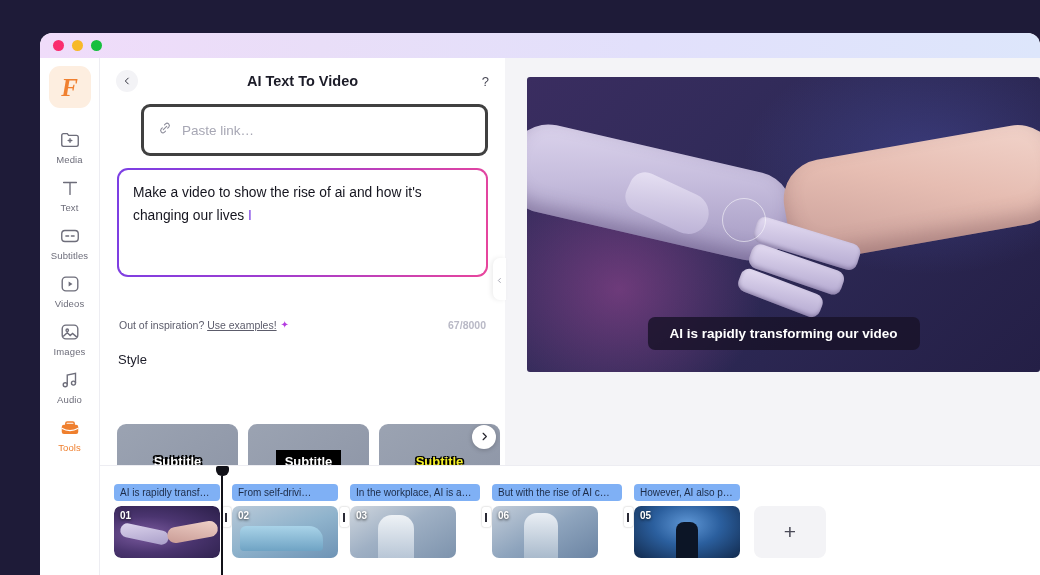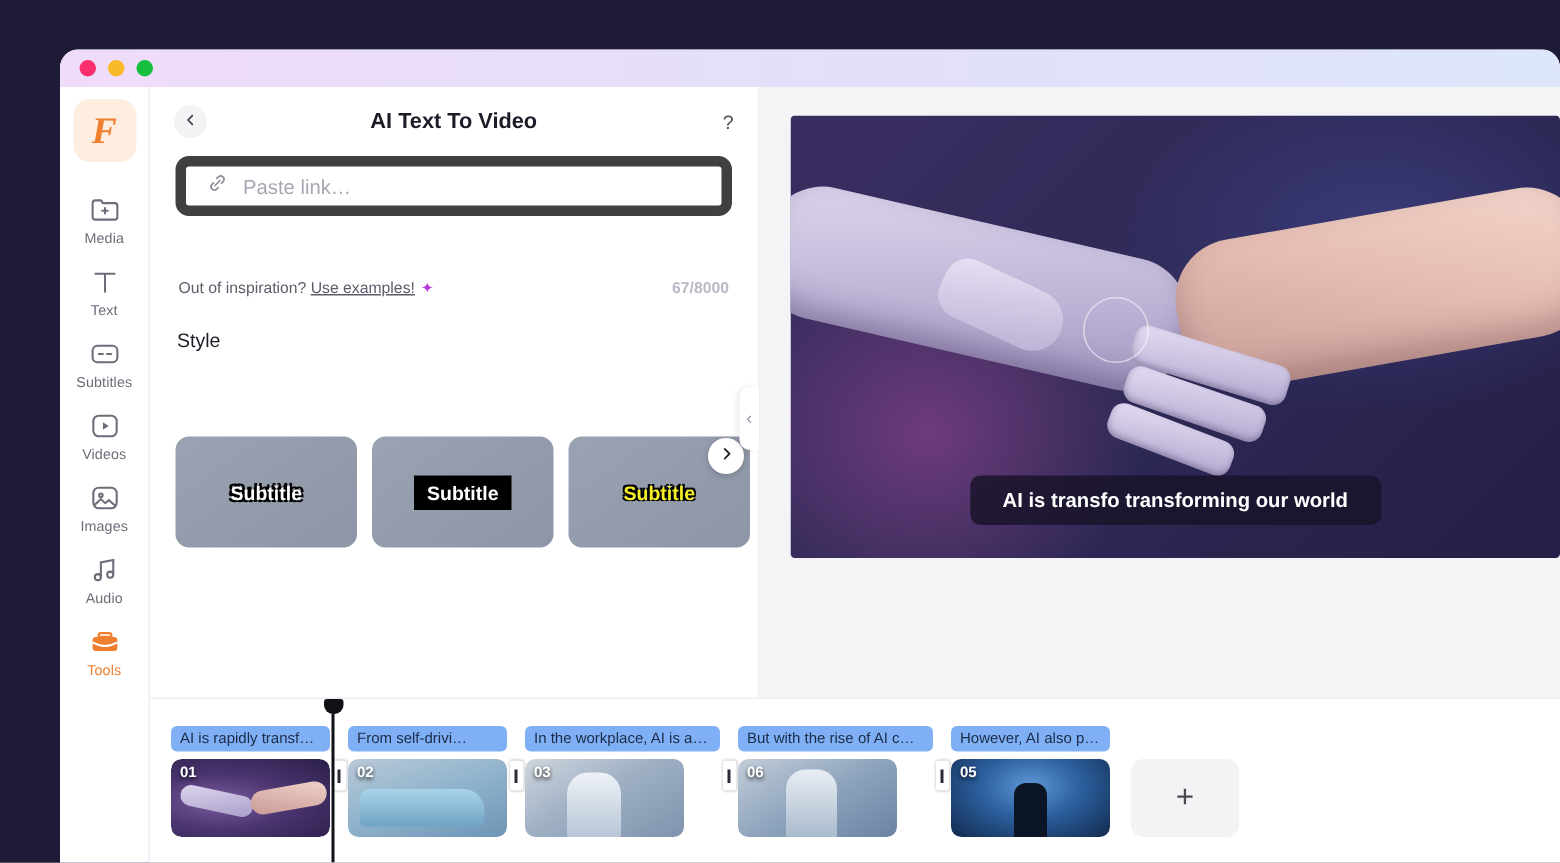--- a/index.html
+++ b/index.html
@@ -81,23 +81,24 @@
     font-size: 14.5px; font-weight: bold; color: #1c1c28;
     pointer-events: none;
   }
   .help-btn {
     margin-left: auto; font-size: 13px; color: #4a4a57;
     cursor: pointer; z-index: 2;
   }
   .panel-scroll { padding: 0 17px; }
 
   .link-input {
-    height: 40px; border: 7px solid #404040; border-radius: 9px;
+    height: 52px; border: 3px solid #404040; border-radius: 9px;
     display: flex; align-items: center; gap: 9px; padding: 0 13px;
     margin-bottom: 12px;
+    margin-left: 24px;
   }
   .link-input .ph { font-size: 13.5px; color: #a7a7b4; }
 
   .prompt-wrap {
     border-radius: 11px; padding: 2px;
     background: linear-gradient(100deg,#7b3fe4 0%,#a13ccf 45%,#e8459c 100%);
     margin-bottom: 5px;
   }
   .prompt-inner {
     background: #fff; border-radius: 9px;
@@ -380,20 +381,23 @@
           <span>
             <svg width="16" height="16" viewBox="0 0 24 24" fill="none" stroke="#8e8e9c" stroke-width="1.7" stroke-linecap="round">
               <path d="M9.5 14.5l5-5"></path>
               <path d="M11.2 7.4l1.6-1.6a3.4 3.4 0 0 1 4.8 4.8l-1.6 1.6"></path>
               <path d="M12.8 16.6l-1.6 1.6a3.4 3.4 0 0 1-4.8-4.8l1.6-1.6"></path>
             </svg>
           </span>
           <span class="ph">Paste link…</span>
         </div>
 
+        <div class="prompt-wrap">
+          <div class="prompt-inner"><span>Make a video to show the rise of ai and how it's changing our lives</span> <span class="caret">I</span></div>
+        </div>
 
         <div class="hint-row">
           <span>Out of inspiration?</span>&nbsp;<u>Use examples!</u>
           <span class="spark">✦</span>
           <span class="counter">67/8000</span>
         </div>
 
         <div class="style-label">Style</div>
 
         <div class="style-row">
@@ -428,21 +432,21 @@
     <div class="preview-area">
       <div class="video-frame">
         <div class="hand-robot">
           <div class="robot-knuckle"></div>
         </div>
         <div class="hand-human"></div>
         <div class="finger" style="left:44%;top:52%;width:21%;height:9%;transform:rotate(17deg);"></div>
         <div class="finger" style="left:43%;top:61%;width:19%;height:8.5%;transform:rotate(19deg);"></div>
         <div class="finger" style="left:41%;top:69%;width:17%;height:8%;transform:rotate(21deg);"></div>
         <div class="ring"></div>
-        <div class="subtitle-chip">AI is transfo transforming our world</div>
+        <div class="subtitle-chip">AI is rapidly transforming our video</div>
       </div>
     </div>
   </div>
 
   <div class="timeline">
     <div class="clips-row">
 
       <div class="clip-col">
         <div class="cap-chip">AI is rapidly transfo…</div>
         <div class="clip-thumb sel" style="background:radial-gradient(ellipse at 30% 55%,#7a5a9e 0%,#4b3570 45%,#2b1f49 100%);">

